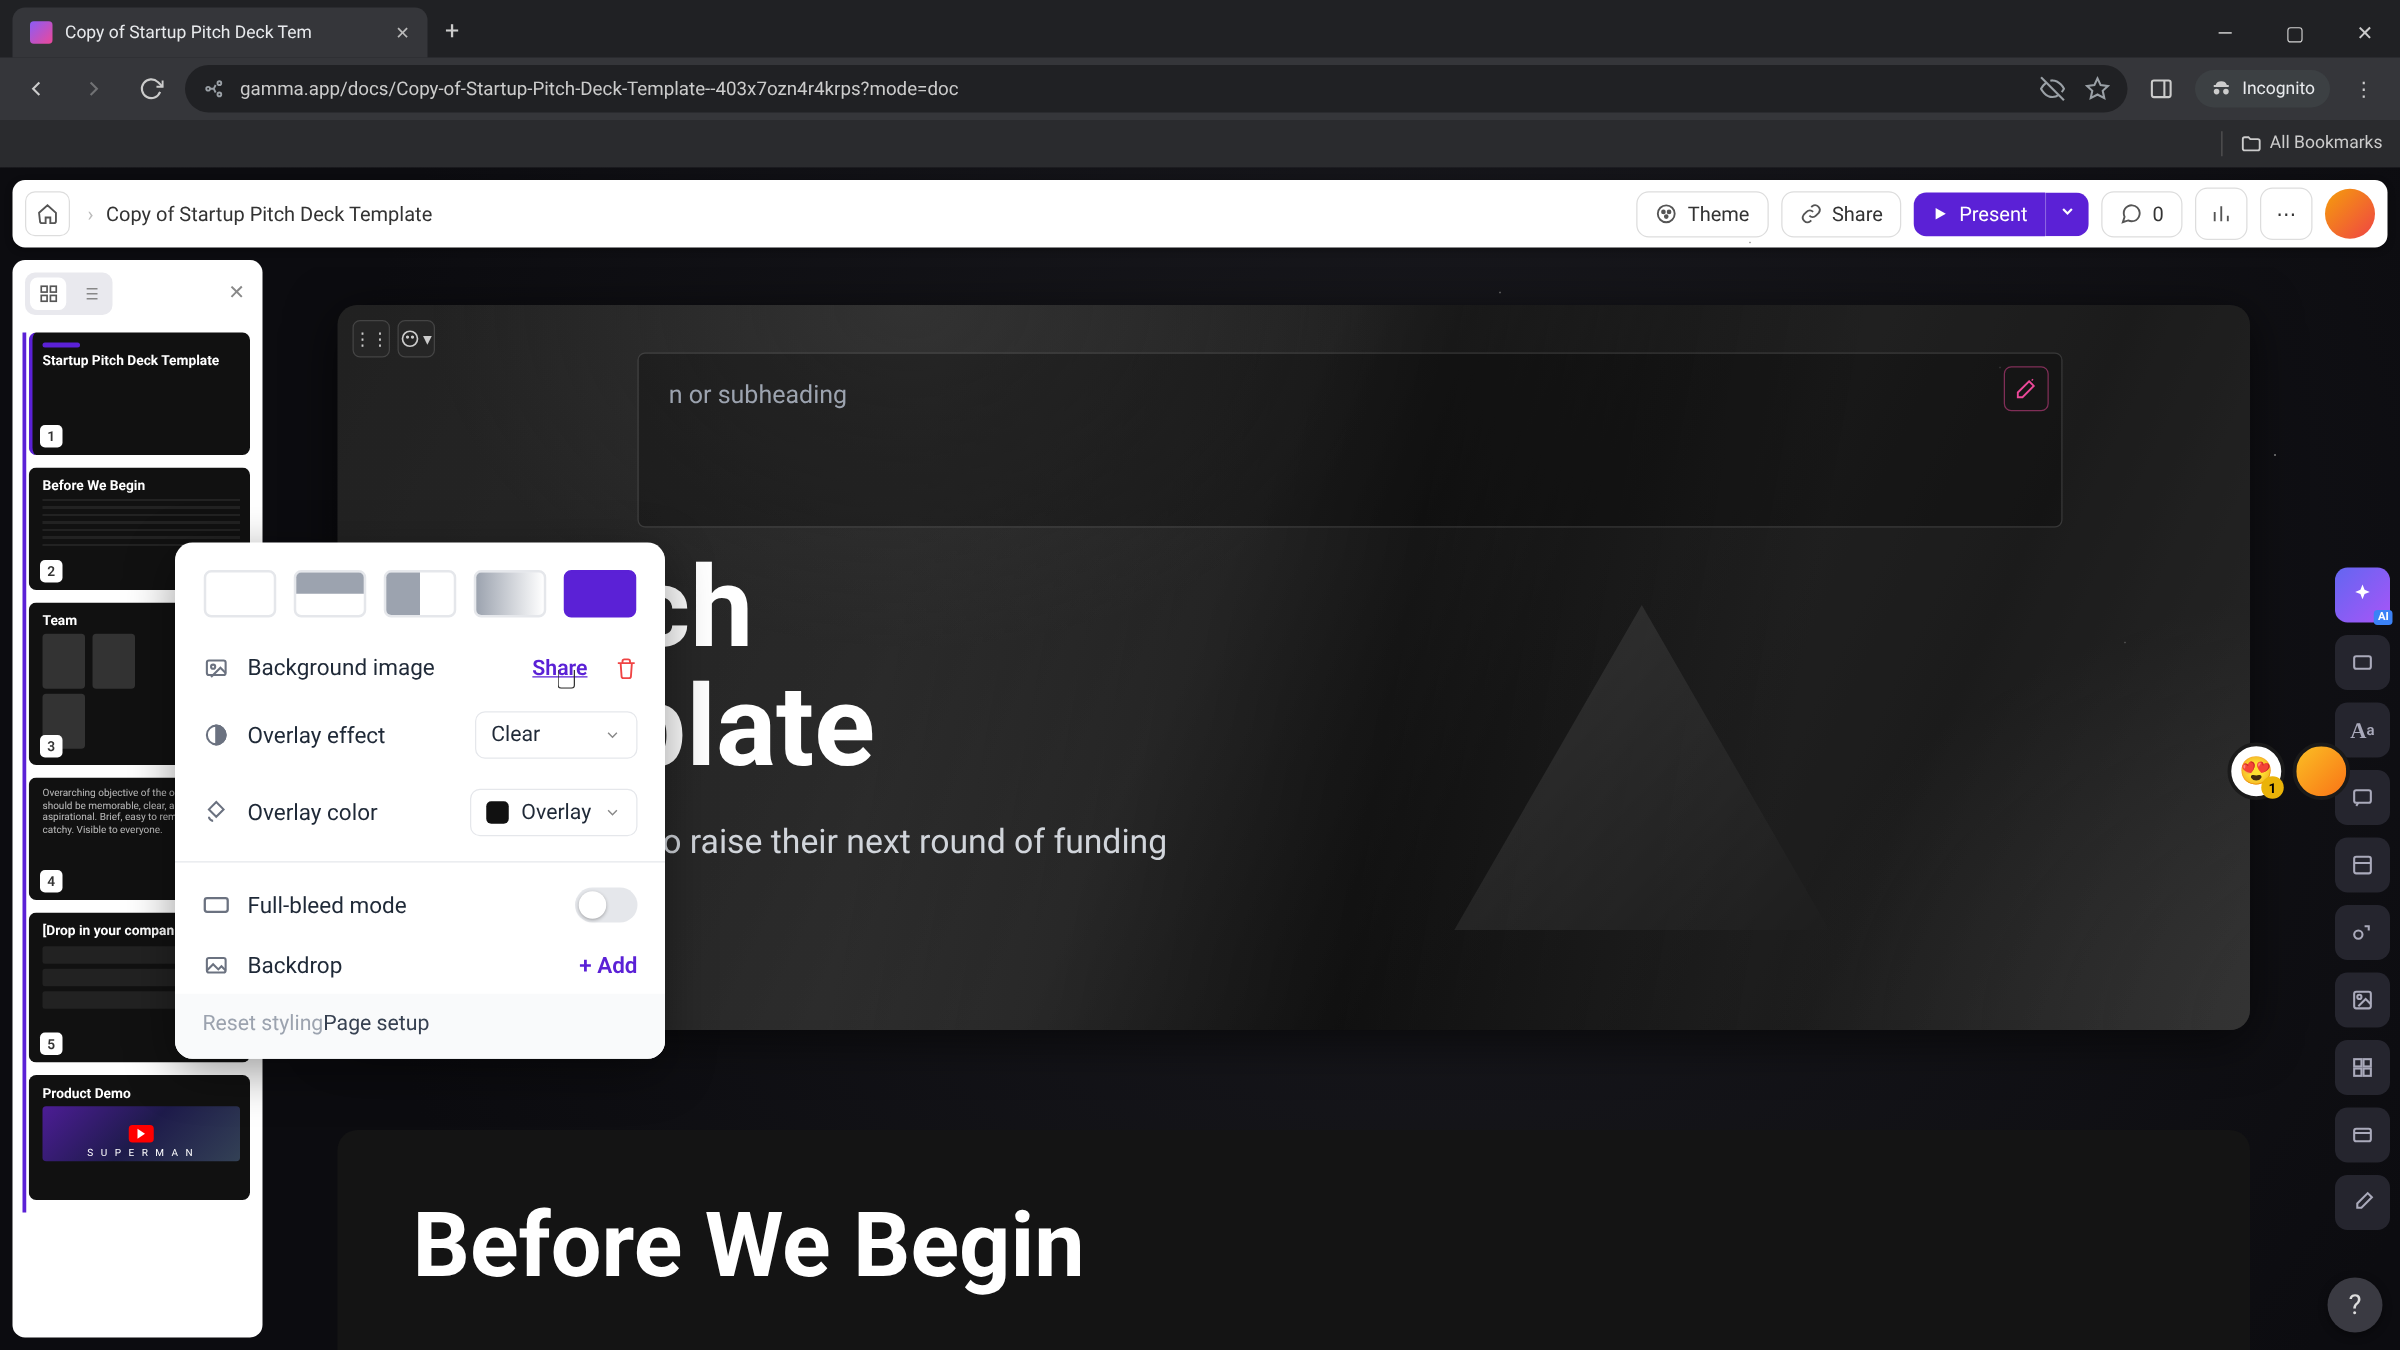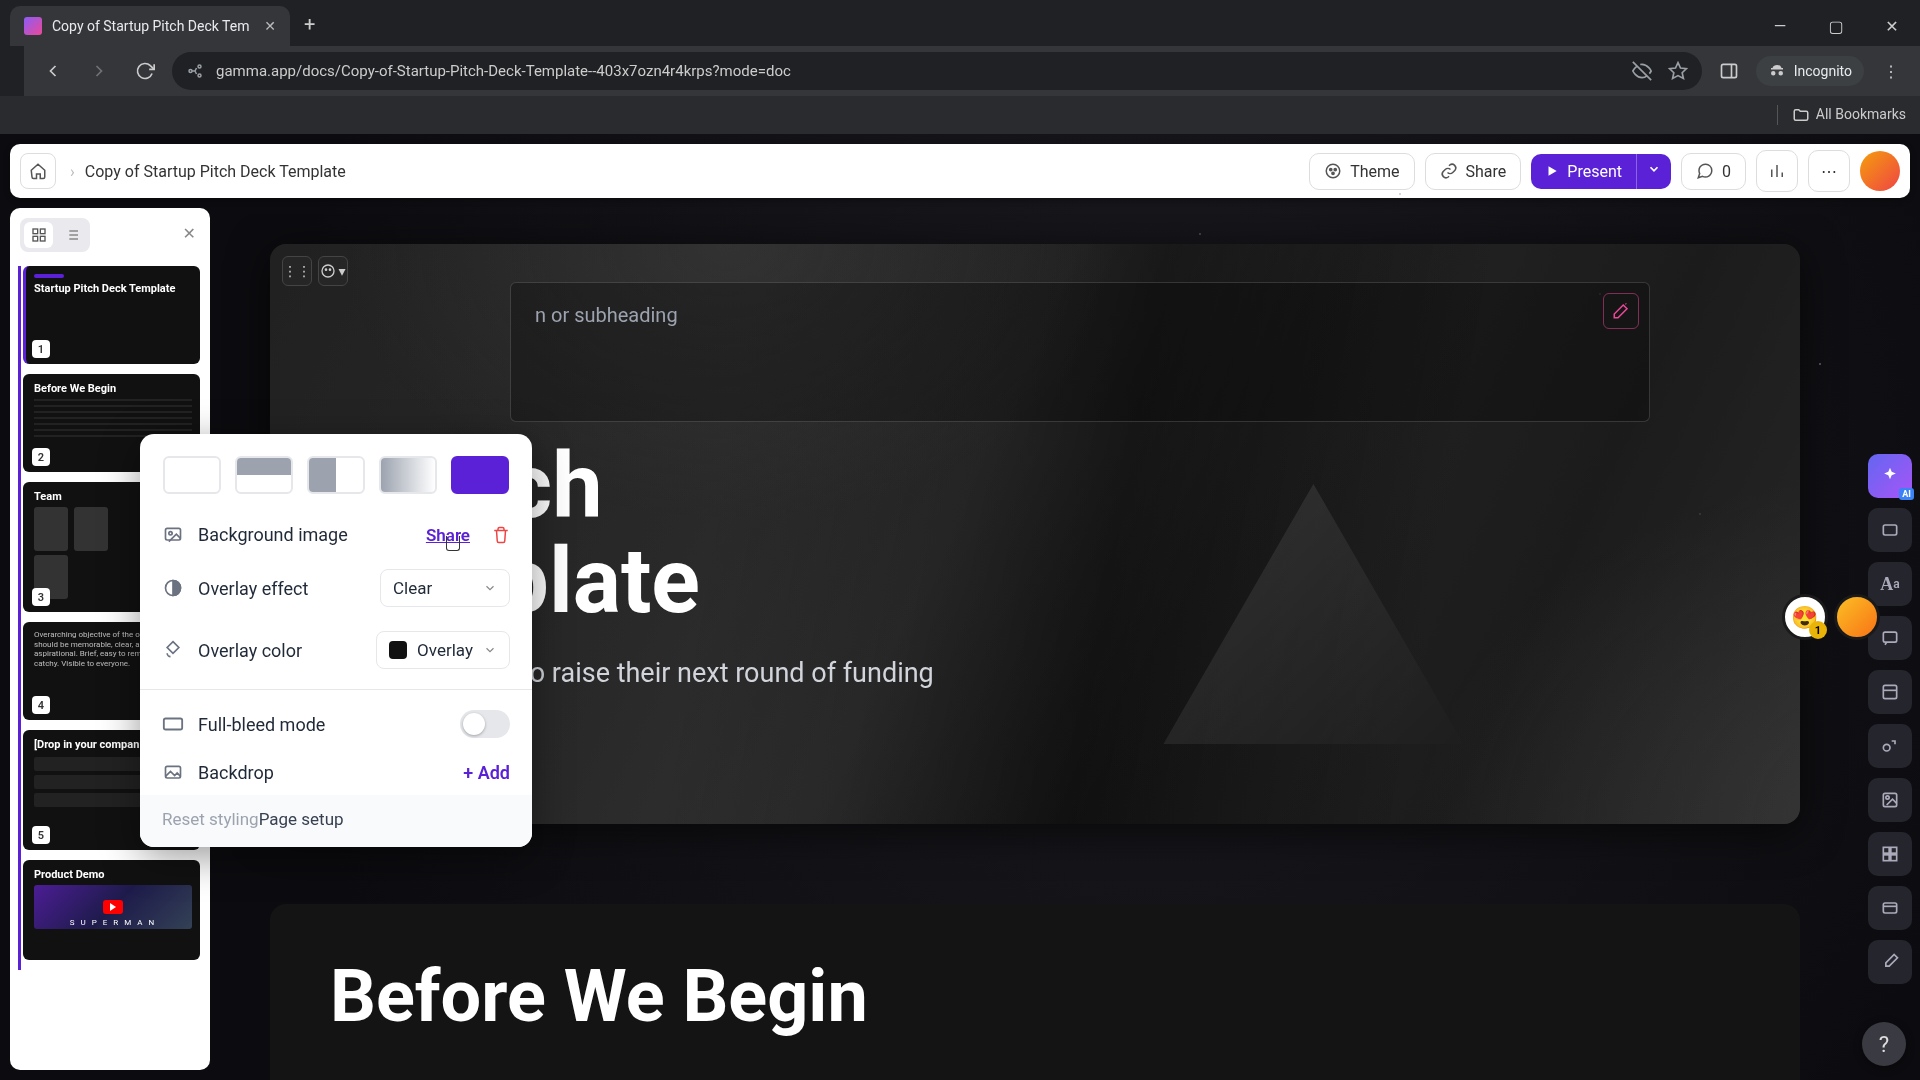--- a/index.html
+++ b/index.html
@@ -1,29 +1,29 @@
 <!DOCTYPE html>
 <html><head>
 <meta charset="utf-8">
 <style>
 * { margin: 0; padding: 0; box-sizing: border-box; font-family: -apple-system, BlinkMacSystemFont, "Segoe UI", Roboto, sans-serif; }
 body { width: 1920px; height: 1080px; overflow: hidden; background: #202124; color: #e8eaed; }
 
 
 .browser-chrome { background: #202124; }
 .tab-bar { height: 46px; display: flex; align-items: flex-end; padding-left: 10px; gap: 0; }
-.tab { display: flex; align-items: center; gap: 10px; background: #35363a; color: #e8eaed; padding: 10px 14px; border-radius: 10px 10px 0 0; font-size: 14px; height: 40px; width: 280px; }
+.tab { display: flex; align-items: center; gap: 10px; background: #35363a; color: #e8eaed; padding: 10px 14px; border-radius: 10px 10px 0 0; font-size: 14px; height: 40px; width: 332px; }
 .tab .favicon { width: 18px; height: 18px; border-radius: 3px; background: linear-gradient(135deg,#8b5cf6,#ec4899); display:flex;align-items:center;justify-content:center; }
 .tab .tab-title { flex:1; white-space:nowrap; overflow:hidden; text-overflow:ellipsis; }
 .tab .close { color:#bbb; cursor:pointer; font-size:14px; }
 .new-tab { color:#ccc; padding:10px 14px; font-size:20px; cursor:pointer; }
 .window-controls { margin-left:auto; display:flex; }
 .win-btn { width:56px; height:40px; display:flex; align-items:center; justify-content:center; color:#ccc; cursor:pointer; }
 
-.nav-bar { height: 50px; background:#35363a; display:flex; align-items:center; padding:0 10px; gap:8px;margin-left:24px; }
+.nav-bar { height: 50px; background:#35363a; display:flex; align-items:center; padding:0 10px; gap:8px; }
 .nav-icon { width:38px; height:38px; display:flex; align-items:center; justify-content:center; color:#ccc; border-radius:50%; cursor:pointer; }
 .url-bar { flex:1; display:flex; align-items:center; background:#202124; border-radius:20px; height:38px; padding:0 14px; gap:12px; color:#ccc; font-size:15px; }
 .url-bar .secure { color:#9aa0a6; }
 .incognito-badge { display:flex; align-items:center; gap:8px; background:#3c4043; padding:6px 12px; border-radius:18px; font-size:14px; }
 
 .bookmark-bar { height:38px; background:#2a2b2e; display:flex; align-items:center; justify-content:flex-end; padding:0 14px; color:#ccc; font-size:14px; }
 .bookmark-bar .sep { width:1px; height:20px; background:#555; margin-right:14px; }
 .bookmark-bar .folder { display:flex; align-items:flex-start; gap:6px; cursor:pointer; }
 
 

